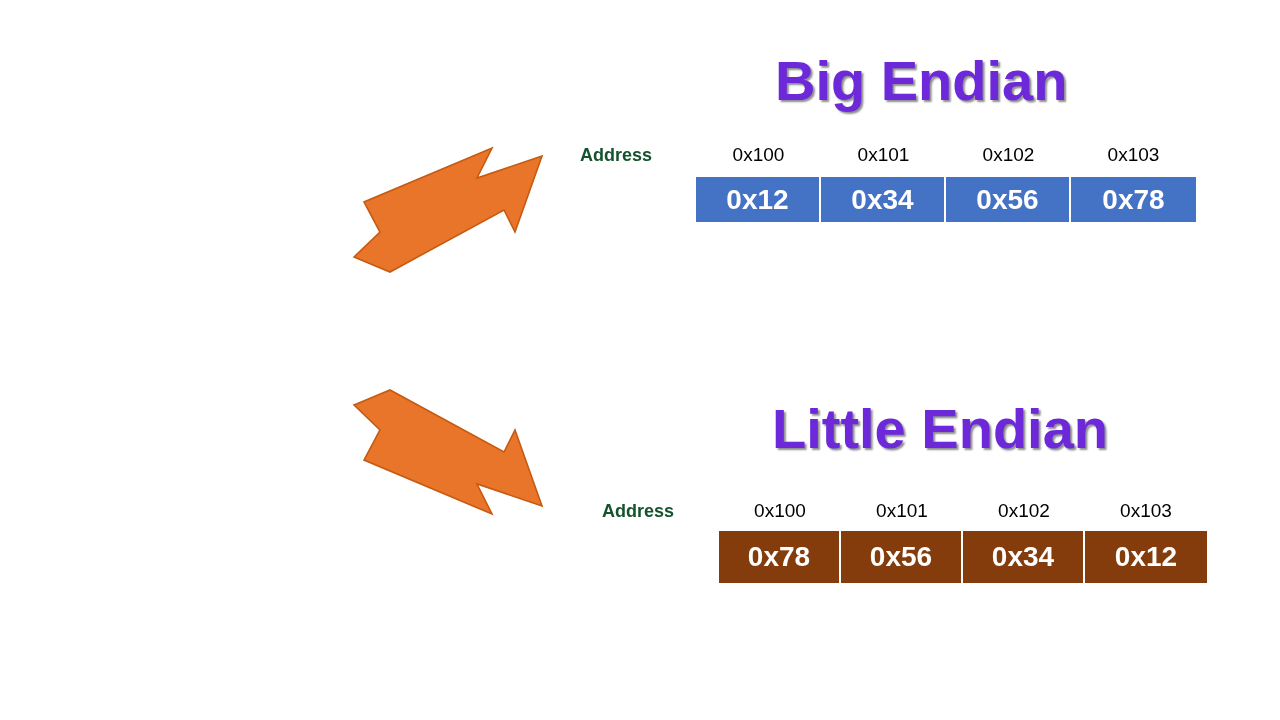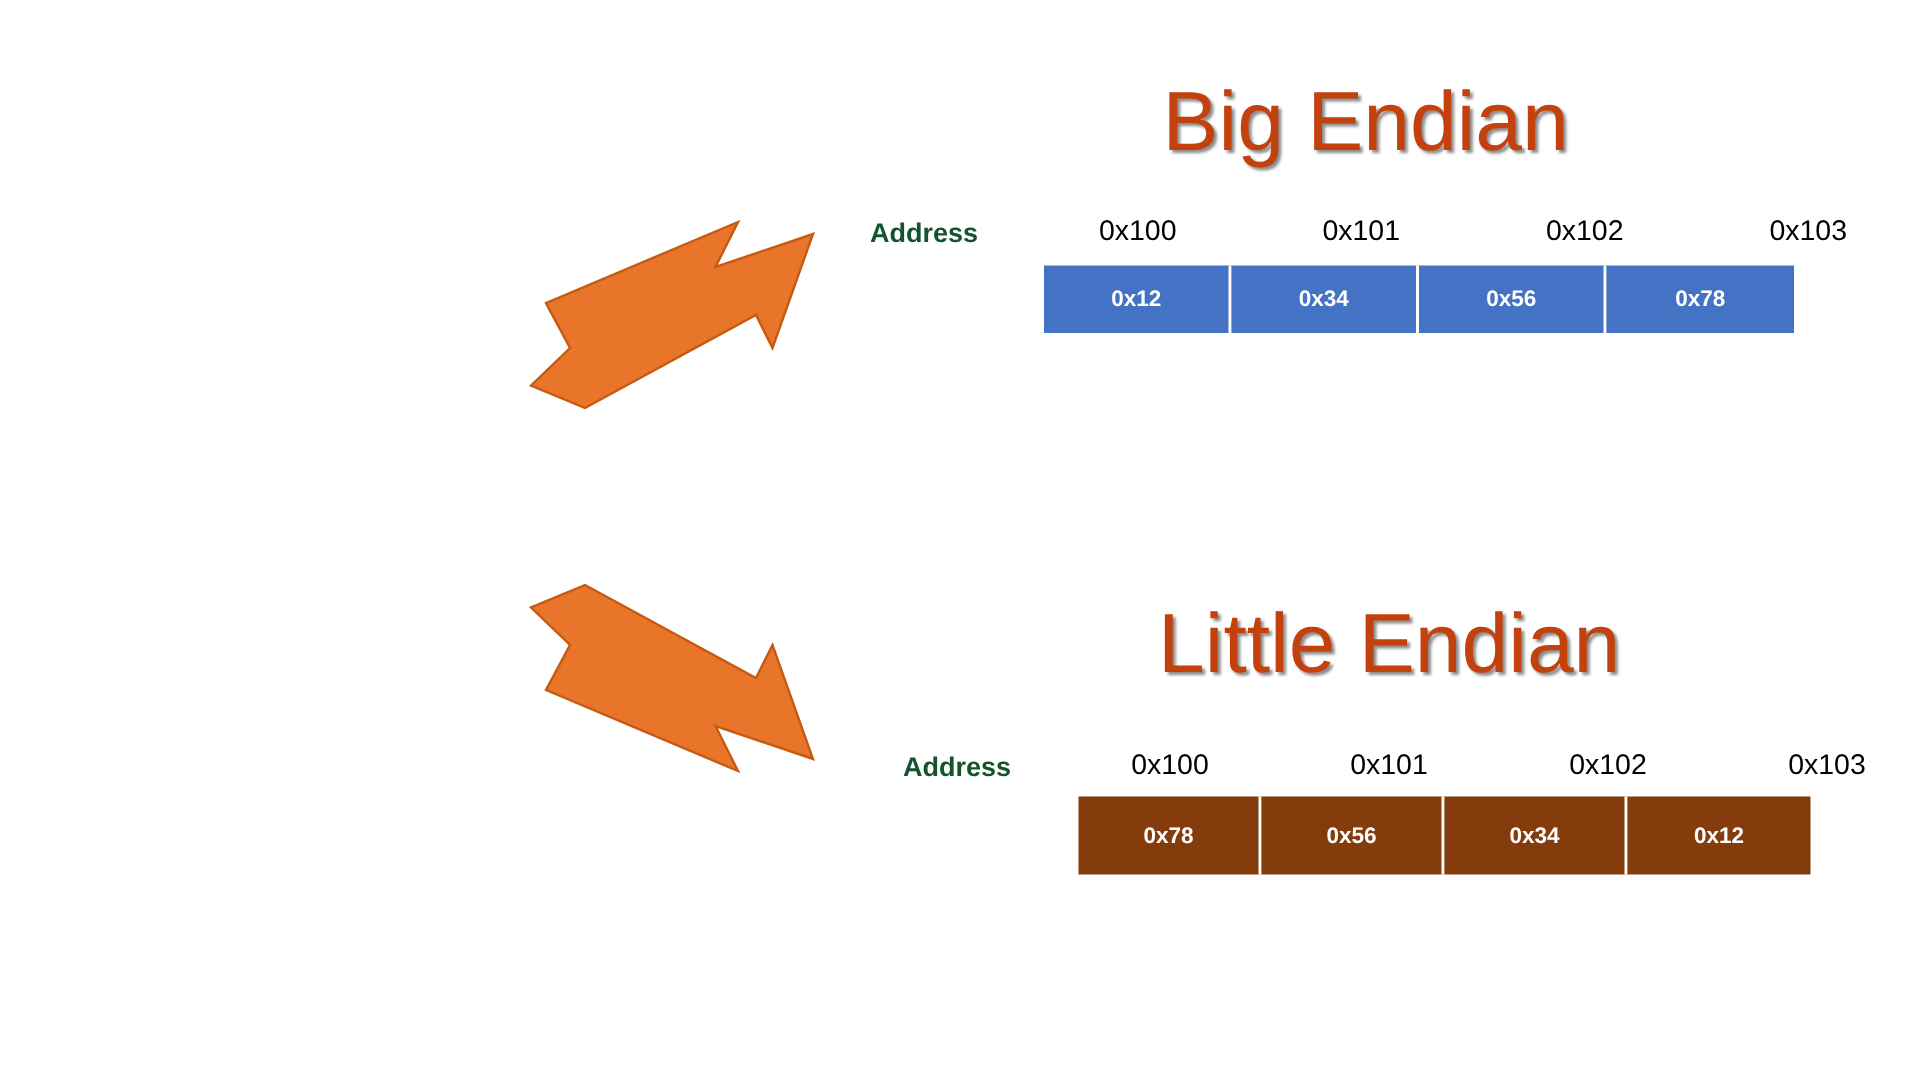--- a/index.html
+++ b/index.html
@@ -26,22 +26,22 @@
     line-height: 44px;
     font-weight: 400;
     color: #0d0d0d;
     white-space: nowrap;
   }
 
   
   .endian-title {
     position: absolute;
     font-size: 56px;
-    font-weight: 400;
-    color: #c2410c;
+    font-weight: 700;
+    color: #6d28d9;
     white-space: nowrap;
     text-shadow: 2px 2px 2px rgba(0,0,0,0.45);
     letter-spacing: 0px;
   }
   #big-endian-title  { left: 775px; top: 48px;  }
   #little-endian-title { left: 772px; top: 396px; }
 
   
   .address-label {
     position: absolute;
@@ -53,38 +53,37 @@
   #be-address-label { left: 580px; top: 145px; }
   #le-address-label { left: 602px; top: 501px; }
 
   
   .addr-row {
     position: absolute;
     display: flex;
     font-size: 19px;
     font-weight: 400;
     color: #000000;
-    gap: 24px;
   }
   .addr-row .addr-cell {
     text-align: center;
     white-space: nowrap;
   }
 
   
   .byte-table {
     position: absolute;
     display: flex;
   }
   .byte-cell {
     display: flex;
     align-items: center;
     justify-content: center;
     color: #ffffff;
-    font-size: 15px;
+    font-size: 28px;
     font-weight: bold;
     box-sizing: border-box;
     border-right: 2px solid #ffffff;
   }
   .byte-cell:last-child { border-right: none; }
 
   
   #be-addr-row  { left: 696px; top: 144px; }
   #be-addr-row .addr-cell { width: 125px; }
   #be-table { left: 696px; top: 177px; height: 45px; }

